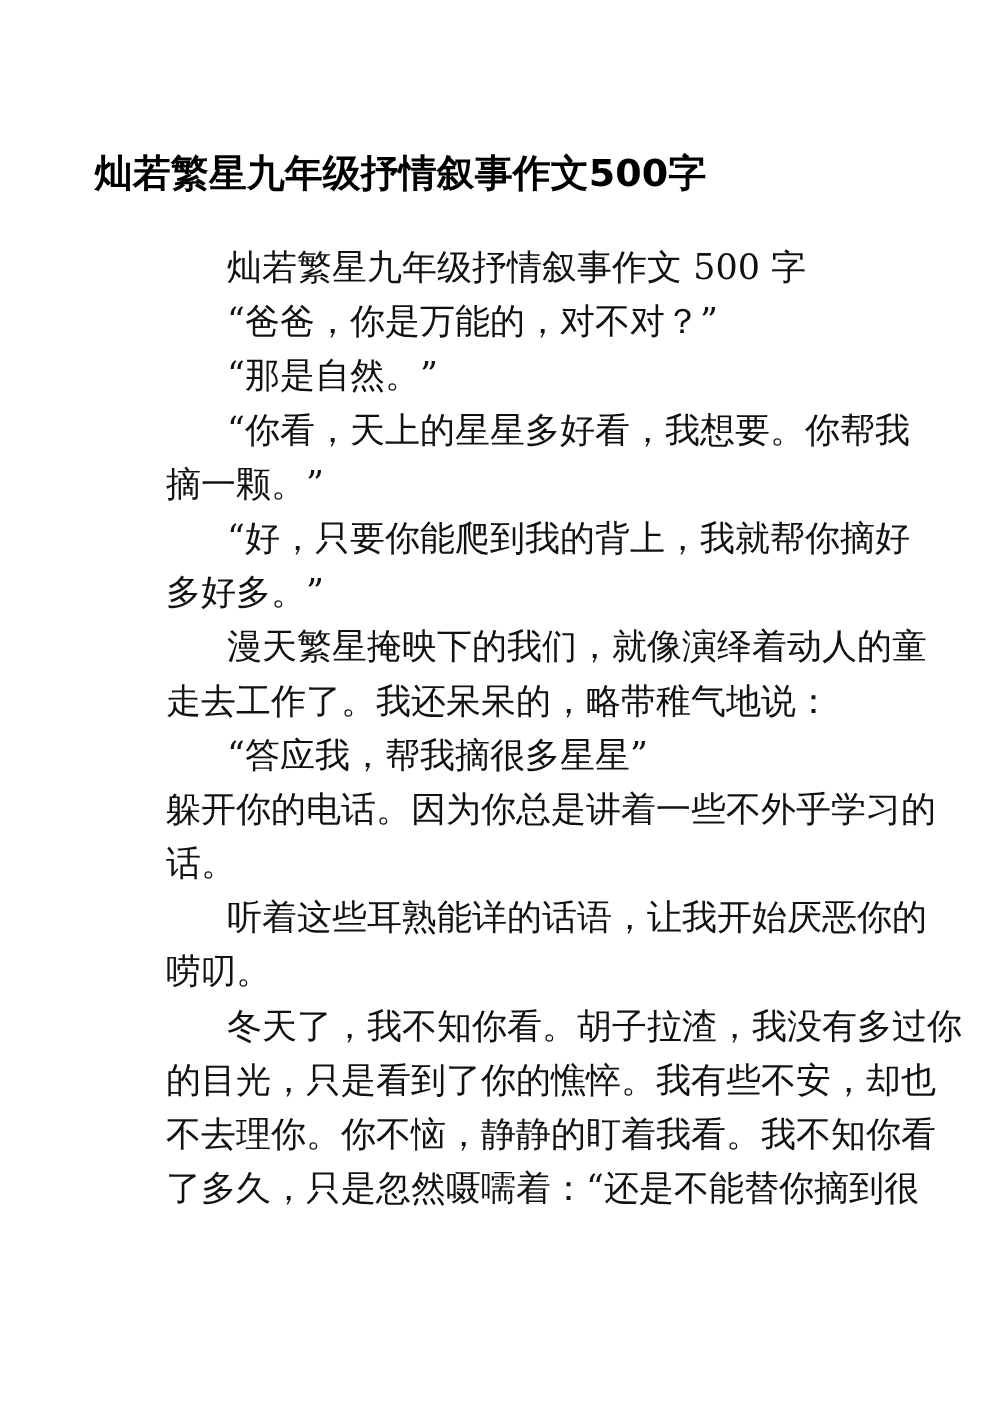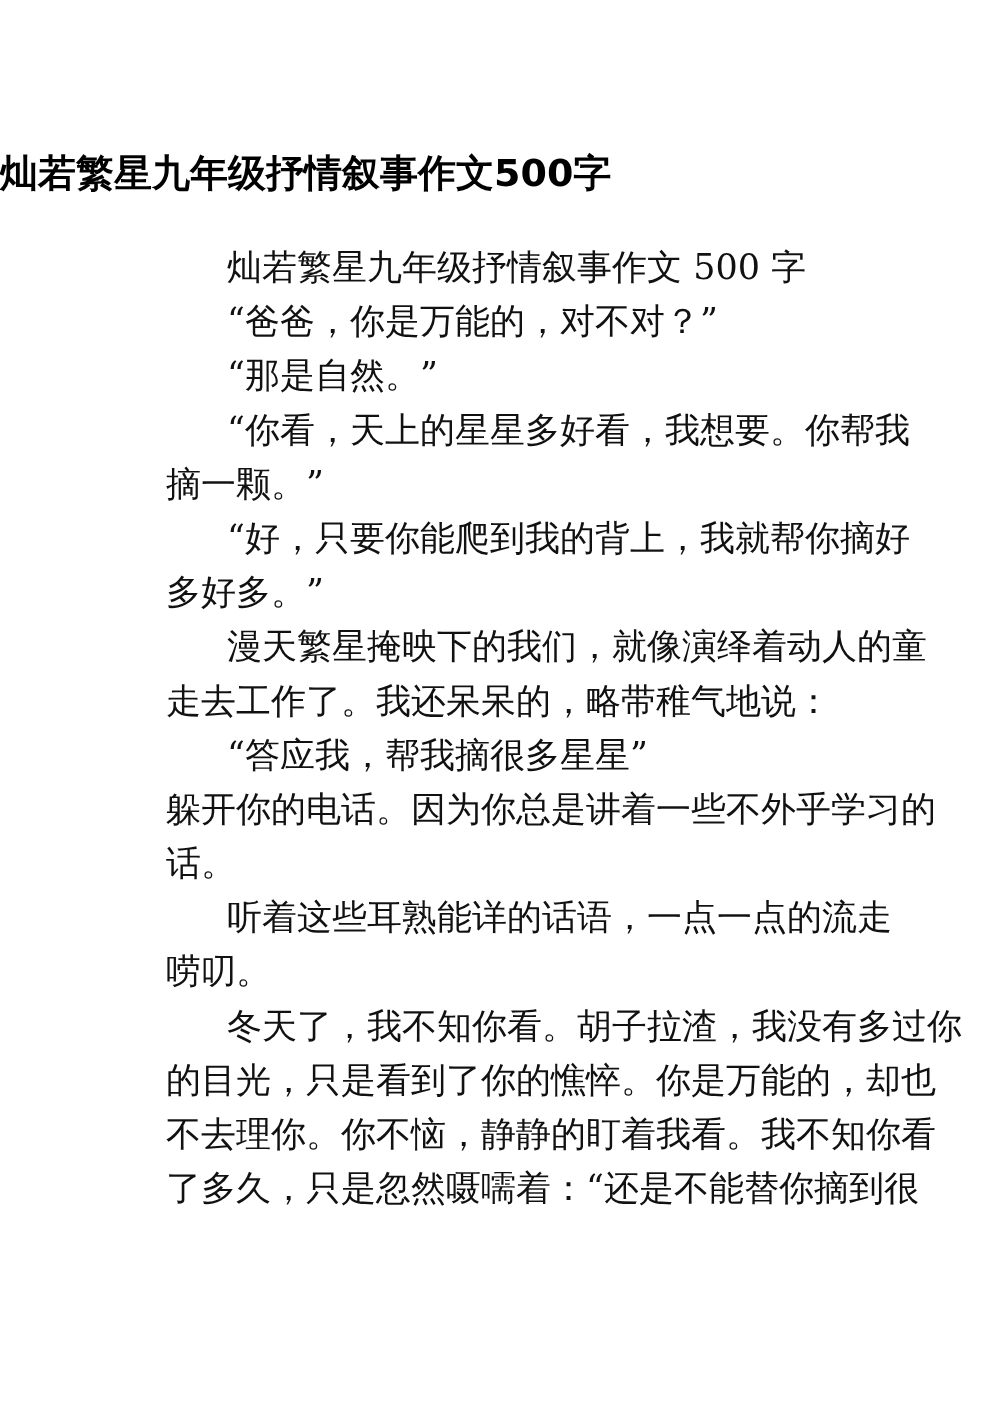--- a/index.html
+++ b/index.html
@@ -12,21 +12,21 @@
     height: 1404px;
     position: relative;
     overflow: hidden;
     color: #111111;
   }
   .page-title {
     position: absolute;
     left: 0;
     top: 118px;
     width: 801px;
-    text-align: left;
+    text-align: center;
     font-family: "DejaVu Sans", "Liberation Sans", sans-serif;
     font-weight: bold;
     font-size: 38px;
     line-height: 60px;
     letter-spacing: 0px;
     color: #000000;
   }
   .body-text {
     position: absolute;
     left: 166px;
@@ -57,19 +57,19 @@
   <span class="line indent">“那是自然。”</span>
   <span class="line indent">“你看，天上的星星多好看，我想要。你帮我</span>
   <span class="line">摘一颗。”</span>
   <span class="line indent">“好，只要你能爬到我的背上，我就帮你摘好</span>
   <span class="line">多好多。”</span>
   <span class="line indent">漫天繁星掩映下的我们，就像演绎着动人的童</span>
   <span class="line">走去工作了。我还呆呆的，略带稚气地说：</span>
   <span class="line indent">“答应我，帮我摘很多星星”</span>
   <span class="line">躲开你的电话。因为你总是讲着一些不外乎学习的</span>
   <span class="line">话。</span>
-  <span class="line indent">听着这些耳熟能详的话语，一点一点的流走</span>
+  <span class="line indent">听着这些耳熟能详的话语，让我开始厌恶你的</span>
   <span class="line">唠叨。</span>
   <span class="line indent">冬天了，我不知你看。胡子拉渣，我没有多过你</span>
-  <span class="line">的目光，只是看到了你的憔悴。你是万能的，却也</span>
+  <span class="line">的目光，只是看到了你的憔悴。我有些不安，却也</span>
   <span class="line">不去理你。你不恼，静静的盯着我看。我不知你看</span>
   <span class="line">了多久，只是忽然嗫嚅着：“还是不能替你摘到很</span>
 </div>
 
 </body></html>

